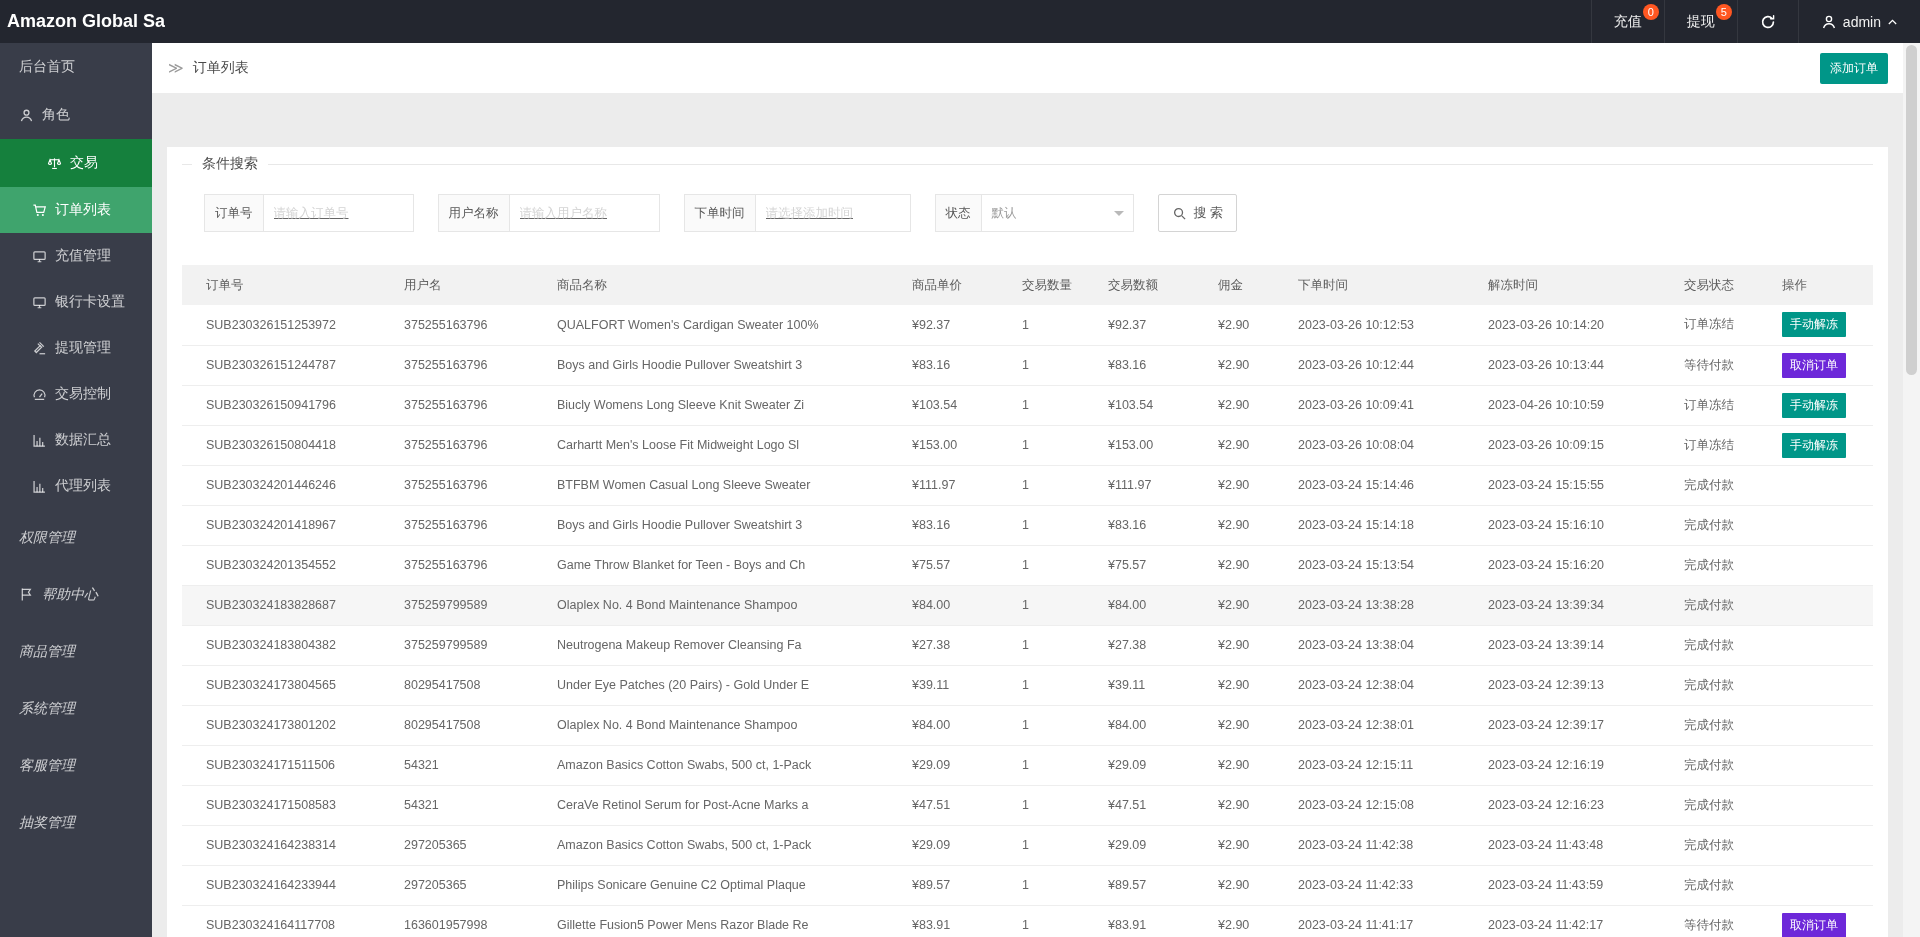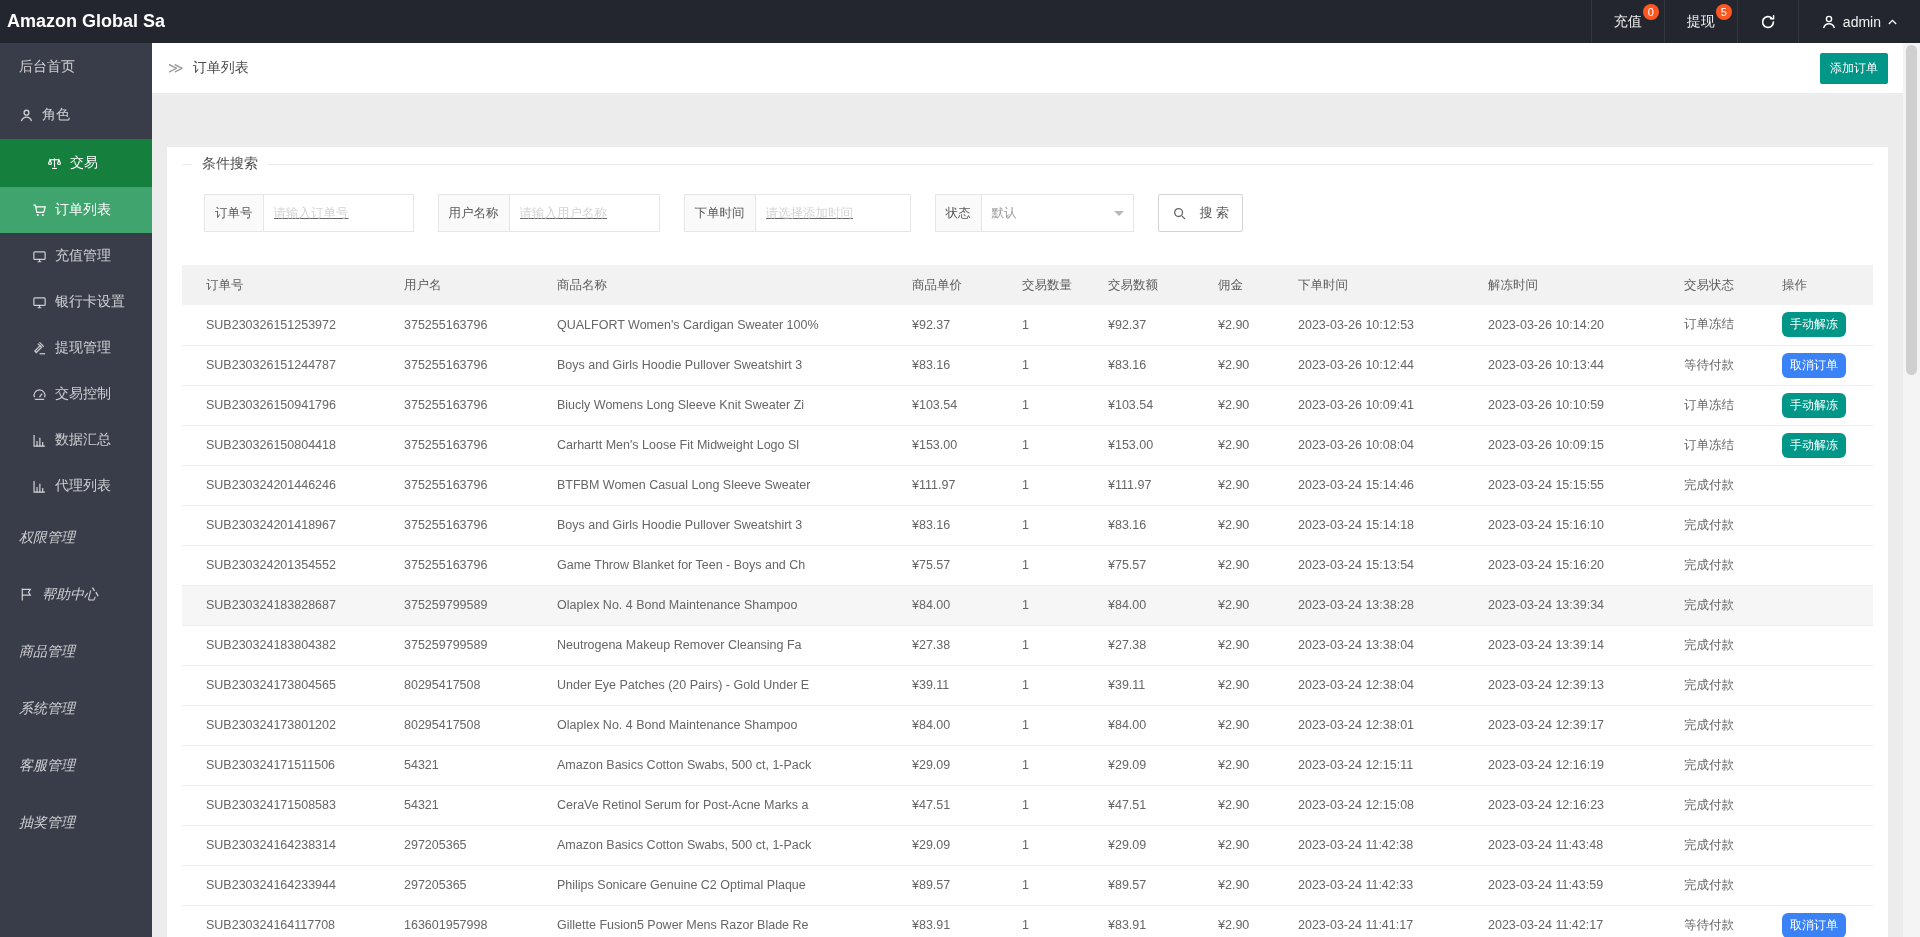--- a/index.html
+++ b/index.html
@@ -86,43 +86,43 @@
   .fselect {
     position:relative; border:1px solid #e6e6e6; border-left:none; width:152px;
     display:flex; align-items:center; padding:0 24px 0 10px;
     color:#9b9b9b; font-size:12.5px; background:#fff; cursor:pointer;
   }
   .caret-down {
     position:absolute; right:9px; top:16px; width:0; height:0;
     border:5px solid transparent; border-top-color:#b9b9b9;
   }
   .btn-search {
-    display:flex; align-items:center; gap:13px; height:38px; padding:0 13px;
+    display:flex; align-items:center; gap:7px; height:38px; padding:0 13px;
     background:#fff; border:1px solid #d4d4d4; border-radius:2px;
     font-size:13px; color:#555; cursor:pointer;
   }
   .btn-search svg { width:15px; height:15px; }
 
   
   table.orders { border-collapse:collapse; table-layout:fixed; width:1691px; margin-top:33px; }
   table.orders th {
     background:#f2f2f2; height:40px; text-align:left; font-weight:400;
     font-size:12.5px; color:#5d5d5d; padding:0 5px 0 24px; white-space:nowrap; overflow:hidden;
   }
   table.orders td {
     height:40px; font-size:12.5px; color:#666; padding:0 5px 0 24px;
     border-bottom:1px solid #eee; white-space:nowrap; overflow:hidden;
   }
   tr.hl td { background:#f6f6f6; }
   .btn-row {
     border:none; color:#fff; font-size:12px; height:25px; padding:0 8px;
-    border-radius:6px; cursor:pointer; white-space:nowrap;font-family:Liberation Mono, monospace;
+    border-radius:1px; cursor:pointer; white-space:nowrap;font-family:Liberation Mono, monospace;
   }
   .btn-unfreeze { background:#009688; }
-  .btn-cancel { background:#3b82f6; }
+  .btn-cancel { background:#6d28d9; }
 
   
   .vscrollbar {
     position:absolute; top:43px; right:0; bottom:0; width:17px;
     background:#f4f4f4; z-index:40;
   }
   .vscroll-thumb {
     position:absolute; top:2px; left:3px; right:3px; height:330px;
     background:#cfcfcf; border-radius:6px;
   }
@@ -384,21 +384,21 @@
           </tr>
           <tr>
             <td>SUB230326150941796</td>
             <td>375255163796</td>
             <td>Biucly Womens Long Sleeve Knit Sweater Zi</td>
             <td>¥103.54</td>
             <td>1</td>
             <td>¥103.54</td>
             <td>¥2.90</td>
             <td>2023-03-26 10:09:41</td>
-            <td>2023-03-26 10:10:59</td>
+            <td>2023-04-26 10:10:59</td>
             <td>订单冻结</td>
             <td><button class="btn-row btn-unfreeze">手动解冻</button></td>
           </tr>
           <tr>
             <td>SUB230326150804418</td>
             <td>375255163796</td>
             <td>Carhartt Men's Loose Fit Midweight Logo Sl</td>
             <td>¥153.00</td>
             <td>1</td>
             <td>¥153.00</td>

